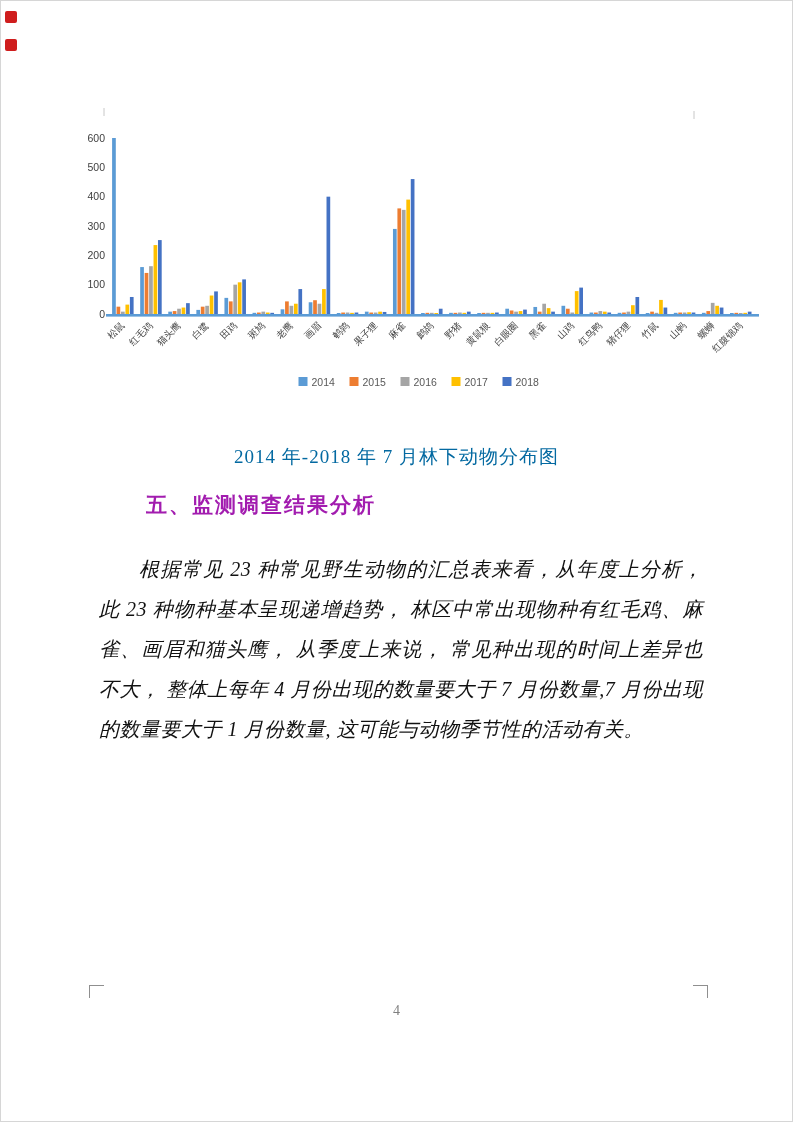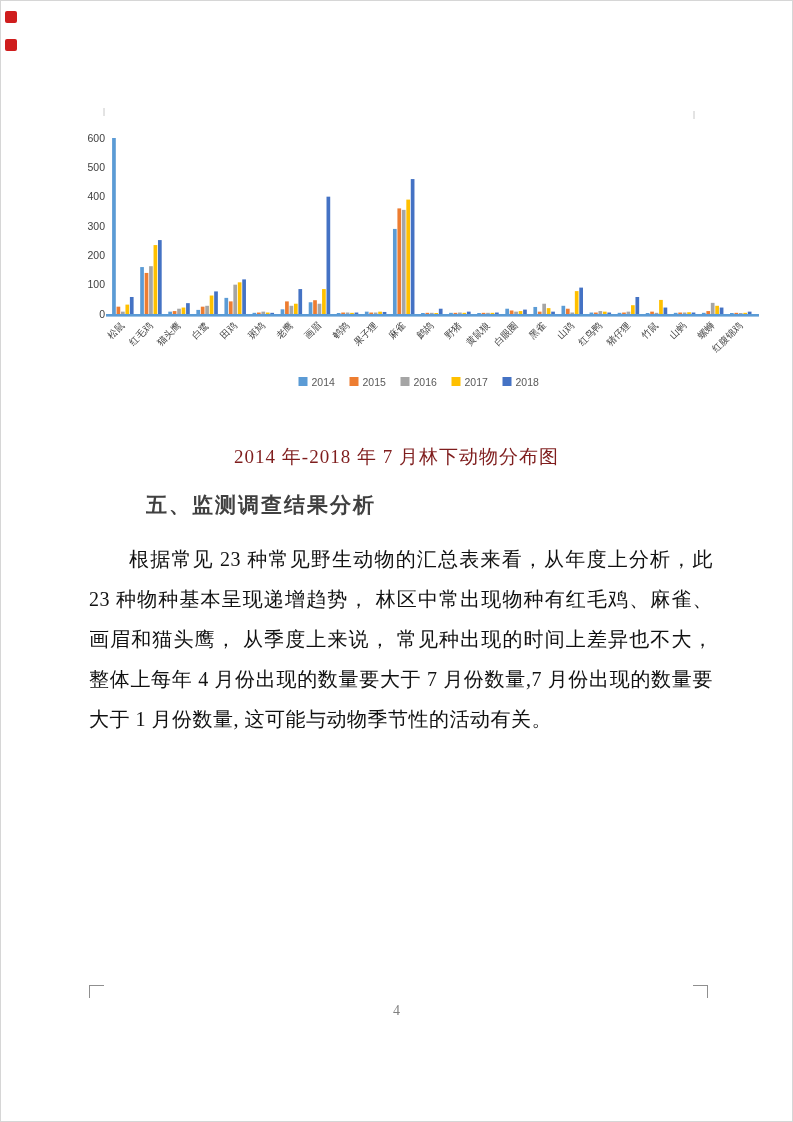--- a/index.html
+++ b/index.html
@@ -17,33 +17,33 @@
     border-radius:2px;
   }
   .red-mark.m1 { top:10px; }
   .red-mark.m2 { top:38px; }
   .chart-wrap { position:absolute; left:78px; top:96px; width:682px; height:300px; }
   .ytick { font-family:"Liberation Sans","DejaVu Sans",sans-serif; font-size:10.5px; fill:#404040; }
   .xtick { font-family:"Liberation Sans","DejaVu Sans",sans-serif; font-size:9.5px; fill:#404040; }
   .legend-text { font-family:"Liberation Sans","DejaVu Sans",sans-serif; font-size:10.5px; fill:#595959; }
   .caption {
     position:absolute; left:0; top:443px; width:100%;
-    text-align:center; font-size:19px; color:#7f1d1d; letter-spacing:1px;
+    text-align:center; font-size:19px; color:#0369a1; letter-spacing:1px;
   }
   .heading {
     position:absolute; left:145px; top:490px;
     font-family:"Liberation Sans","DejaVu Sans",sans-serif;
-    font-weight:bold; font-size:21px; color:#404040; letter-spacing:2px;text-align:right;
+    font-weight:bold; font-size:21px; color:#a21caf; letter-spacing:2px;text-align:right;
   }
   .bodytext {
     position:absolute; left:88px; top:538px; width:624px;
     font-size:20px; line-height:40px; color:#111;
     text-align:justify;
   }
-  .bodytext p { text-indent:2em; margin:0; letter-spacing:0.5px; }
+  .bodytext p { text-indent:2em; margin:10px; letter-spacing:0.5px;font-style:italic; }
   .corner-mark { position:absolute; top:984px; width:15px; height:13px; }
   .corner-mark.left  { left:88px;  border-top:1px solid #8f8f8f; border-left:1px solid #8f8f8f; }
   .corner-mark.right { left:692px; border-top:1px solid #8f8f8f; border-right:1px solid #8f8f8f; }
   .page-number {
     position:absolute; left:0; top:1002px; width:100%;
     text-align:center; font-size:14px; color:#7f7f7f;
   }
 </style>
 </head>
 <body>

